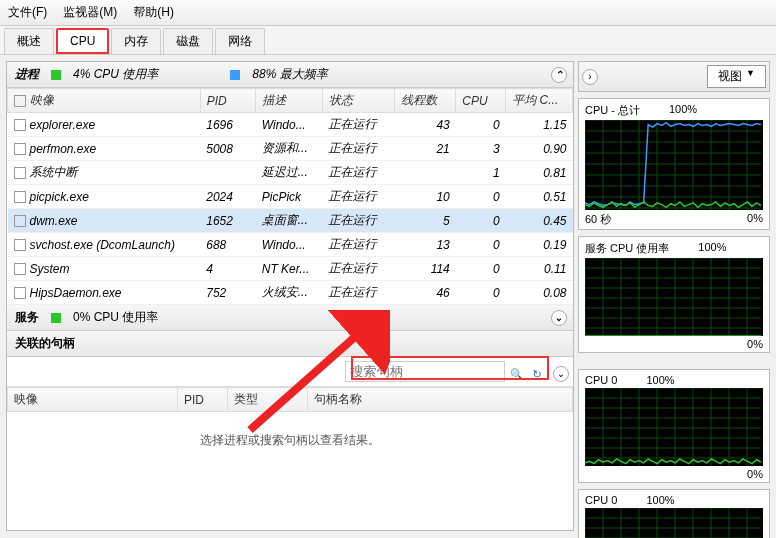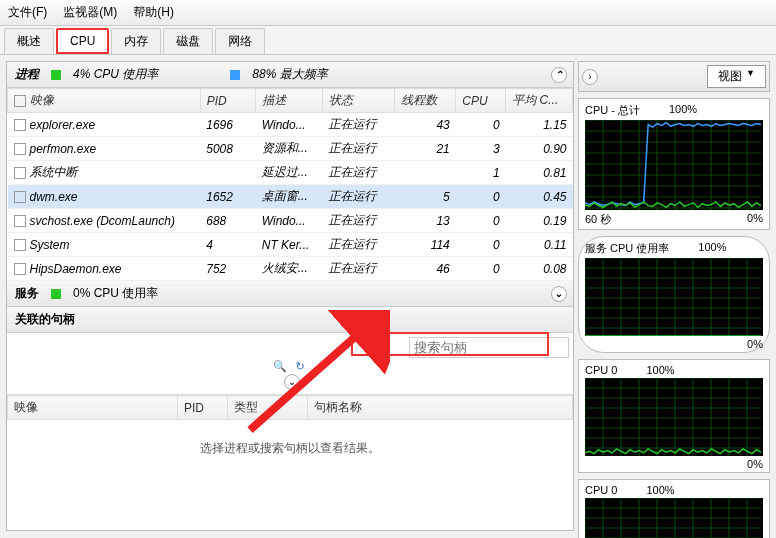--- a/index.html
+++ b/index.html
@@ -19,21 +19,21 @@
 .collapse { position: absolute; right: 6px; width: 16px; height: 16px; border: 1px solid #aaa; border-radius: 50%; background: #fff; text-align: center; line-height: 13px; font-size: 10px; }
 .table { width: 100%; border-collapse: collapse; padding-left: 25px; }
 .table th { text-align: left; padding: 3px 6px; background: linear-gradient(#fafafa,#eee); border: 1px solid #ddd; font-weight: normal; color: #333; }
 .table td { padding: 3px 6px; border-bottom: 1px solid #f0f0f0; white-space: nowrap; overflow: hidden; text-overflow: ellipsis; }
 .table tbody tr.sel { background: #d6e8f7; }
 .chk { width: 12px; height: 12px; border: 1px solid #999; display: inline-block; vertical-align: middle; margin-right: 4px; }
 .num { text-align: right; }
 .proc-wrap { flex: 0 0 auto; overflow: hidden; font-style: italic; }
 .svc-wrap { flex: 0 0 auto; }
 .handles-wrap { flex: 1; display: flex; flex-direction: column; }
-.search-row { display: flex; align-items: center; padding: 4px; border-bottom: 1px solid #ddd; position: relative; flex-direction: column; }
+.search-row { display: flex; align-items: flex-end; padding: 4px; border-bottom: 1px solid #ddd; position: relative; }
 .search-box { border: 1px solid #ccc; padding: 2px 4px; color: #888; width: 160px; margin-left: auto; }
 .search-icons { display: flex; gap: 4px; padding: 0 4px; }
 .search-icons span { width: 16px; height: 16px; display: flex; align-items: center; justify-content: center; color: #2a6ab0; font-size: 11px; }
 .empty-msg { padding: 20px; text-align: center; color: #555; font-family: Liberation Serif, serif; }
 .right-toolbar { background: linear-gradient(#f7f7f7,#e8e8e8); border: 1px solid #bbb; padding: 3px; display: flex; align-items: center; gap: 6px; }
 .right-toolbar .collapse { position: static; }
 .viewbtn { border: 1px solid #999; background: #fff; padding: 2px 10px; margin-left: auto; display: flex; align-items: flex-start; gap: 4px; }
 .graph-box { border: 1px solid #bbb; background: #fff; padding: 4px 6px 2px; }
 .graph-title { display: flex; justify-content: flex-start; font-size: 11px; margin-bottom: 2px; gap: 29px; }
 .graph { height: 90px; background: #000; position: relative; overflow: hidden; }
@@ -112,20 +112,29 @@
               <td class="num">0.90</td>
             </tr>
             <tr>
               <td><span class="chk"></span>系统中断</td>
               <td></td>
               <td>延迟过...</td>
               <td>正在运行</td>
               <td class="num"></td>
               <td class="num">1</td>
               <td class="num">0.81</td>
+            </tr>
+            <tr>
+              <td><span class="chk"></span>picpick.exe</td>
+              <td>2024</td>
+              <td>PicPick</td>
+              <td>正在运行</td>
+              <td class="num">10</td>
+              <td class="num">0</td>
+              <td class="num">0.51</td>
             </tr>
             <tr class="sel">
               <td><span class="chk"></span>dwm.exe</td>
               <td>1652</td>
               <td>桌面窗...</td>
               <td>正在运行</td>
               <td class="num">5</td>
               <td class="num">0</td>
               <td class="num">0.45</td>
             </tr>
@@ -235,21 +244,21 @@
               </g>
               <polyline points="0,82.8 4.512820512820513,84.6 9.025641025641026,81.9 13.53846153846154,83.7 18.05128205128205,85.5 22.564102564102562,84.6 27.07692307692308,82.8 31.58974358974359,83.7 36.1025641025641,84.6 40.61538461538462,85.5 45.128205128205124,81.9 49.64102564102564,84.6 54.15384615384616,83.7 58.666666666666664,82.8 63.17948717948718,4.5 67.6923076923077,7.200000000000003 72.2051282051282,3.6000000000000085 76.71794871794872,5.400000000000006 81.23076923076924,2.700000000000003 85.74358974358974,6.299999999999997 90.25641025641025,4.5 94.76923076923076,3.6000000000000085 99.28205128205128,5.400000000000006 103.7948717948718,4.5 108.30769230769232,6.299999999999997 112.82051282051283,3.6000000000000085 117.33333333333333,5.400000000000006 121.84615384615384,4.5 126.35897435897436,6.299999999999997 130.87179487179486,3.6000000000000085 135.3846153846154,5.400000000000006 139.89743589743588,4.5 144.4102564102564,3.6000000000000085 148.92307692307693,4.5 153.43589743589743,5.400000000000006 157.94871794871796,3.6000000000000085 162.46153846153848,4.5 166.97435897435898,5.400000000000006 171.48717948717947,3.6000000000000085 176,4.5" fill="none" stroke="#3a9cff" stroke-width="1.5"></polyline>
               <polyline points="0,84.6 4.512820512820513,86.4 9.025641025641026,82.8 13.53846153846154,85.5 18.05128205128205,87.3 22.564102564102562,84.6 27.07692307692308,81.9 31.58974358974359,86.4 36.1025641025641,83.7 40.61538461538462,85.5 45.128205128205124,82.8 49.64102564102564,87.3 54.15384615384616,84.6 58.666666666666664,81.9 63.17948717948718,85.5 67.6923076923077,86.4 72.2051282051282,82.8 76.71794871794872,84.6 81.23076923076924,87.3 85.74358974358974,83.7 90.25641025641025,85.5 94.76923076923076,81.9 99.28205128205128,86.4 103.7948717948718,84.6 108.30769230769232,82.8 112.82051282051283,87.3 117.33333333333333,83.7 121.84615384615384,85.5 126.35897435897436,84.6 130.87179487179486,81.9 135.3846153846154,86.4 139.89743589743588,82.8 144.4102564102564,85.5 148.92307692307693,83.7 153.43589743589743,87.3 157.94871794871796,84.6 162.46153846153848,81.9 166.97435897435898,86.4 171.48717948717947,82.8 176,85.5" fill="none" stroke="#28c828" stroke-width="1.5"></polyline>
             </svg>
           </div>
     <div class="graph-footer">
             <span>60 秒</span>
             <span>0%</span>
           </div>
         </div>
-        <div class="graph-box" style="margin-bottom: 6px; border-radius: 26px;">
+        <div class="graph-box" style="margin-bottom: 16px;">
           <div class="graph-title">
             <span>服务 CPU 使用率</span>
             <span>100%</span>
           </div>
     <div class="graph small">
             <svg width="176" height="78" style="position:absolute;inset:0">
               <g class="grid">
                 <line x1="0" y1="0" x2="0" y2="78"></line>
                 <line x1="18" y1="0" x2="18" y2="78"></line>
                 <line x1="36" y1="0" x2="36" y2="78"></line>

